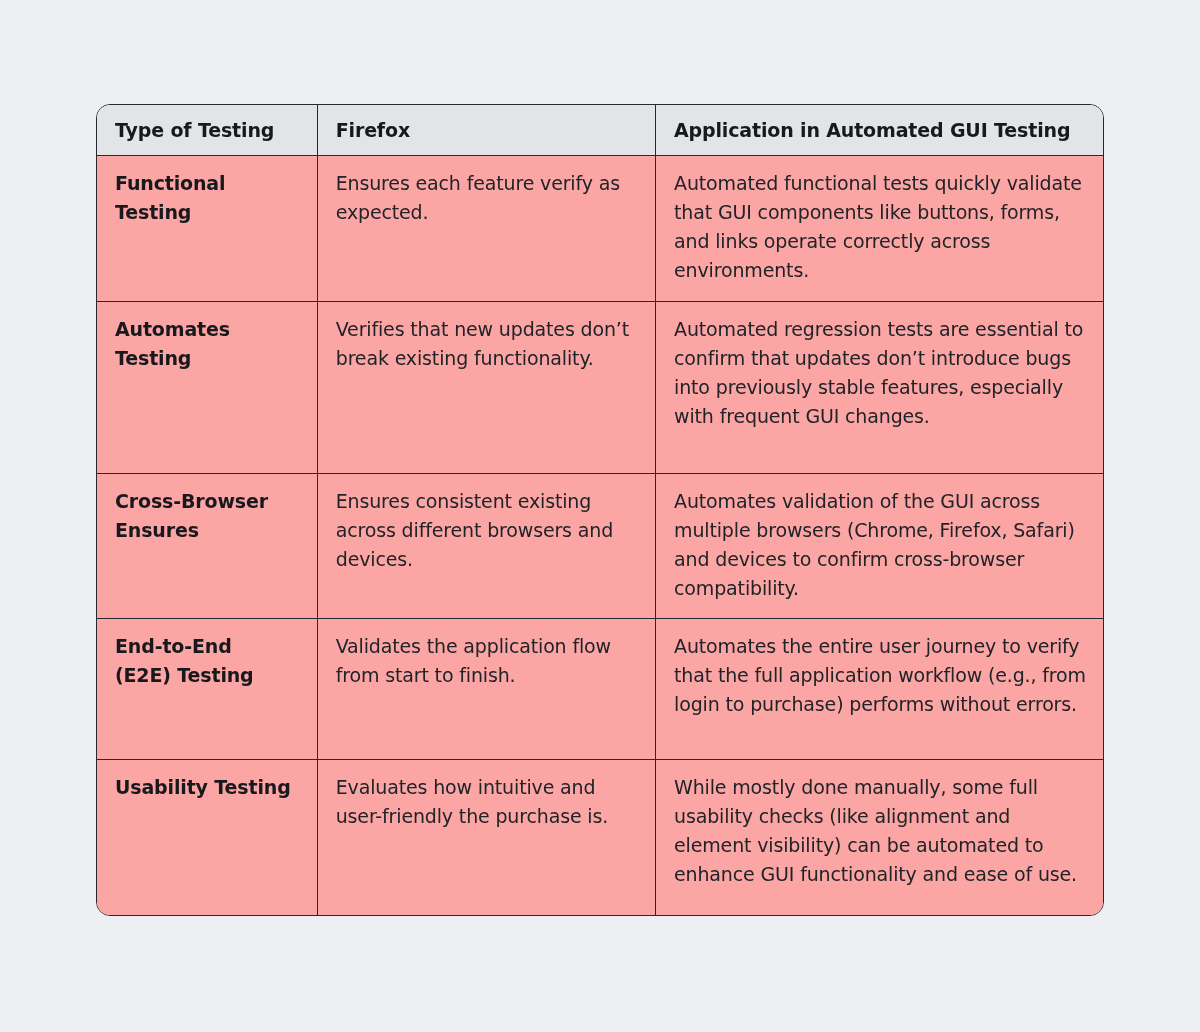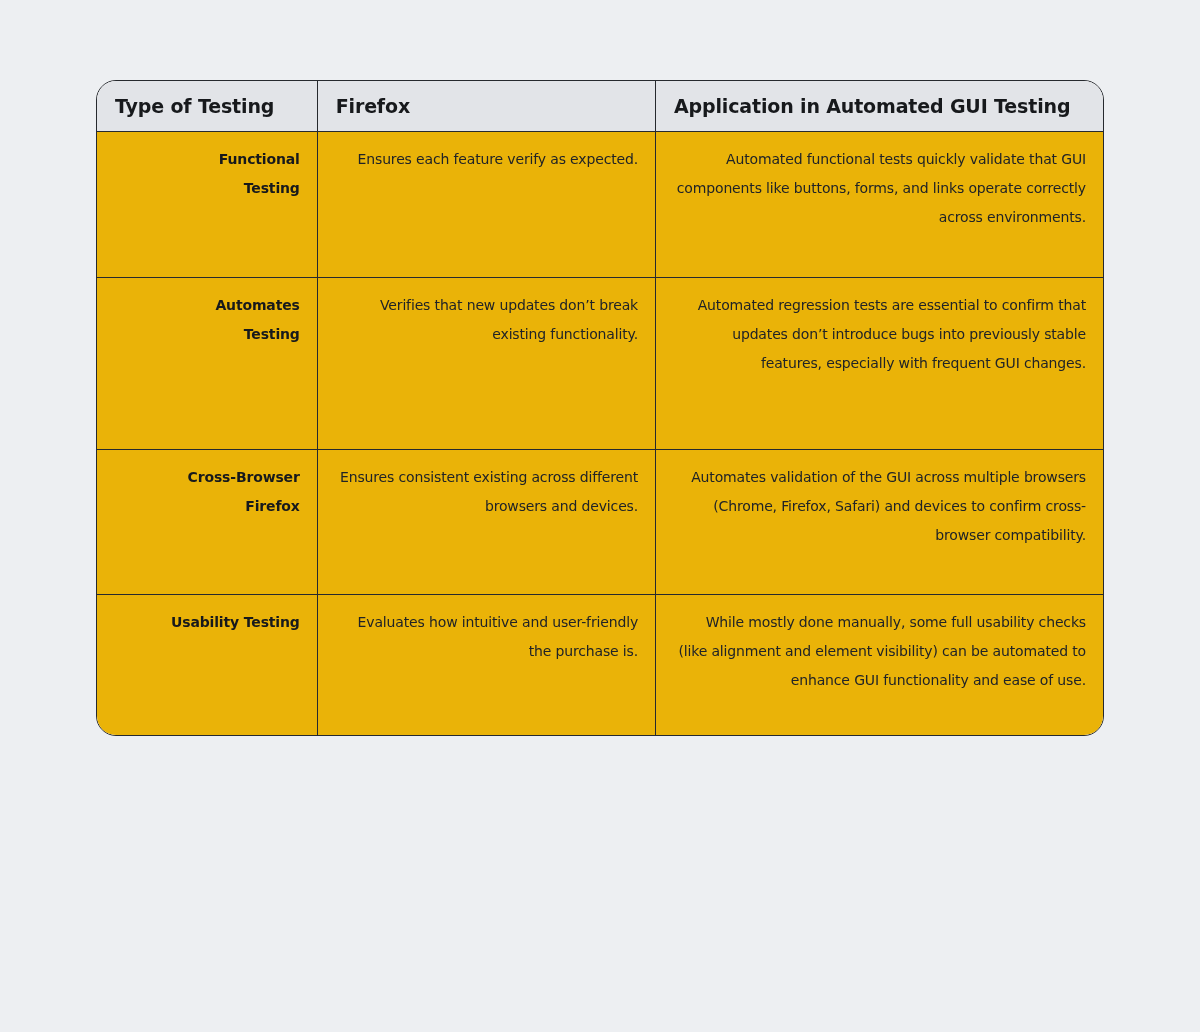--- a/index.html
+++ b/index.html
@@ -10,25 +10,25 @@
     width: 1200px;
     height: 1032px;
     position: relative;
     background: #edeff2;
     font-family: "DejaVu Sans", "Liberation Sans", sans-serif;
     color: #202327;
   }
   .table-wrap {
     position: absolute;
     left: 96px;
-    top: 80px;
+    top: 104px;
     width: 1008px;
     background: #ffffff;
     border: 1.5px solid #26292e;
-    border-radius: 20px;
+    border-radius: 14px;
     overflow: hidden;
     box-sizing: border-box;
   }
   table {
     width: 100%;
     border-collapse: collapse;
     table-layout: fixed;
   }
   col.c1 { width: 220px; }
   col.c2 { width: 338px; }
@@ -43,41 +43,40 @@
     font-size: 19px;
     font-weight: bold;
     color: #17191c;
     height: 50px;
     padding: 0 18px;
     vertical-align: middle;
     border-bottom: 1.3px solid #26292e;
     border-right: 1.3px solid #26292e;
   }
   td {
-    font-size: 14px;
+    font-size: 19px;
     line-height: 29px;
     padding: 13px 17px 13px 18px;
     vertical-align: top;
-    background: #eab308;
+    background: #fca5a5;
     border-bottom: 1.3px solid #26292e;
     border-right: 1.3px solid #26292e;
-    text-align: right;
   }
   th:last-child, td:last-child { border-right: none; }
   tbody tr:last-child td { border-bottom: none; }
   td.type-cell {
     font-weight: bold;
     color: #17191c;
     white-space: pre-line;
   }
   tbody tr:nth-child(1) { height: 146px; }
   tbody tr:nth-child(2) { height: 172px; }
   tbody tr:nth-child(3) { height: 145px; }
   tbody tr:nth-child(4) { height: 141px; }
-  tbody tr:nth-child(5) { height: 178px; padding-left: 45px; }
+  tbody tr:nth-child(5) { height: 156px; padding-left: 45px; }
 </style>
 </head>
 <body>
 
 <div class="table-wrap">
   <table>
     <colgroup>
       <col class="c1">
       <col class="c2">
       <col class="c3">
@@ -97,23 +96,29 @@
         <td>Automated functional tests quickly validate that GUI components like buttons, forms, and links operate correctly across environments.</td>
       </tr>
       <tr>
         <td class="type-cell">Automates
 Testing</td>
         <td>Verifies that new updates don’t break existing functionality.</td>
         <td>Automated regression tests are essential to confirm that updates don’t introduce bugs into previously stable features, especially with frequent GUI changes.</td>
       </tr>
       <tr>
         <td class="type-cell">Cross-Browser
-Firefox</td>
+Ensures</td>
         <td>Ensures consistent existing across different browsers and devices.</td>
         <td>Automates validation of the GUI across multiple browsers (Chrome, Firefox, Safari) and devices to confirm cross-browser compatibility.</td>
+      </tr>
+      <tr>
+        <td class="type-cell">End-to-End
+(E2E) Testing</td>
+        <td>Validates the application flow from start to finish.</td>
+        <td>Automates the entire user journey to verify that the full application workflow (e.g., from login to purchase) performs without errors.</td>
       </tr>
       <tr>
         <td class="type-cell">Usability Testing</td>
         <td>Evaluates how intuitive and user-friendly the purchase is.</td>
         <td>While mostly done manually, some full usability checks (like alignment and element visibility) can be automated to enhance GUI functionality and ease of use.</td>
       </tr>
     </tbody>
   </table>
 </div>
 

